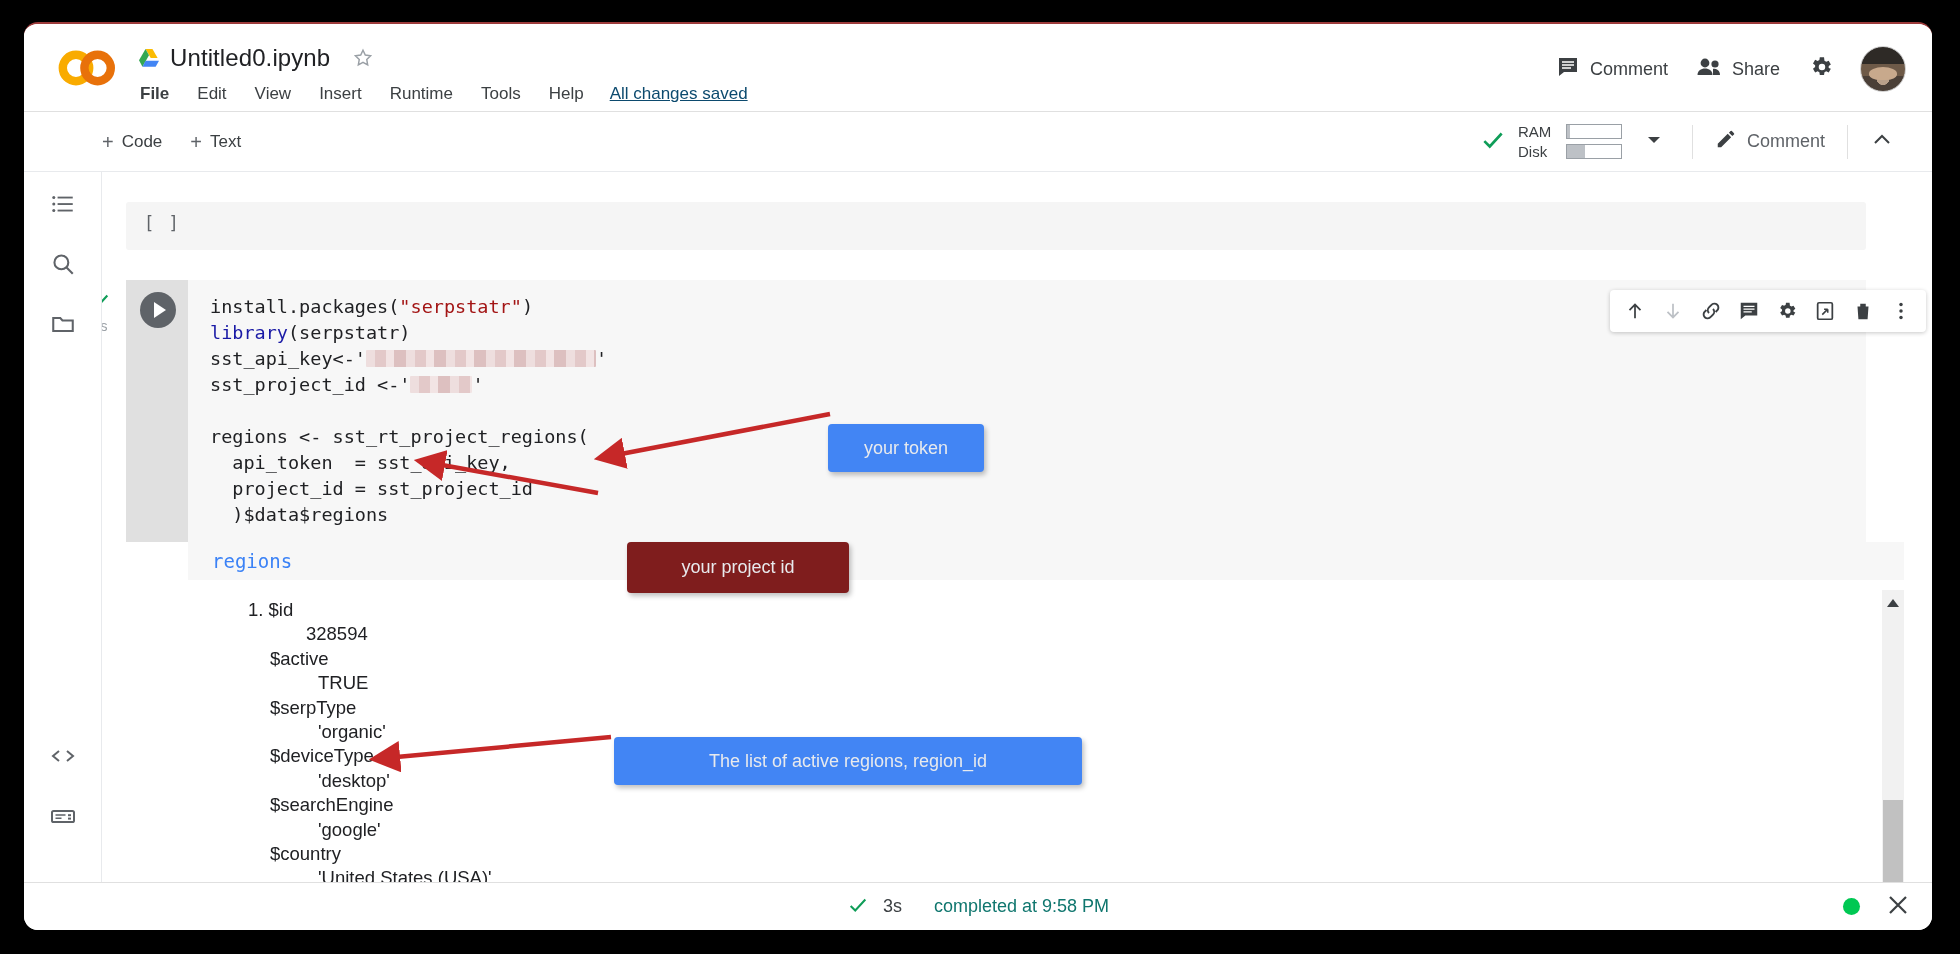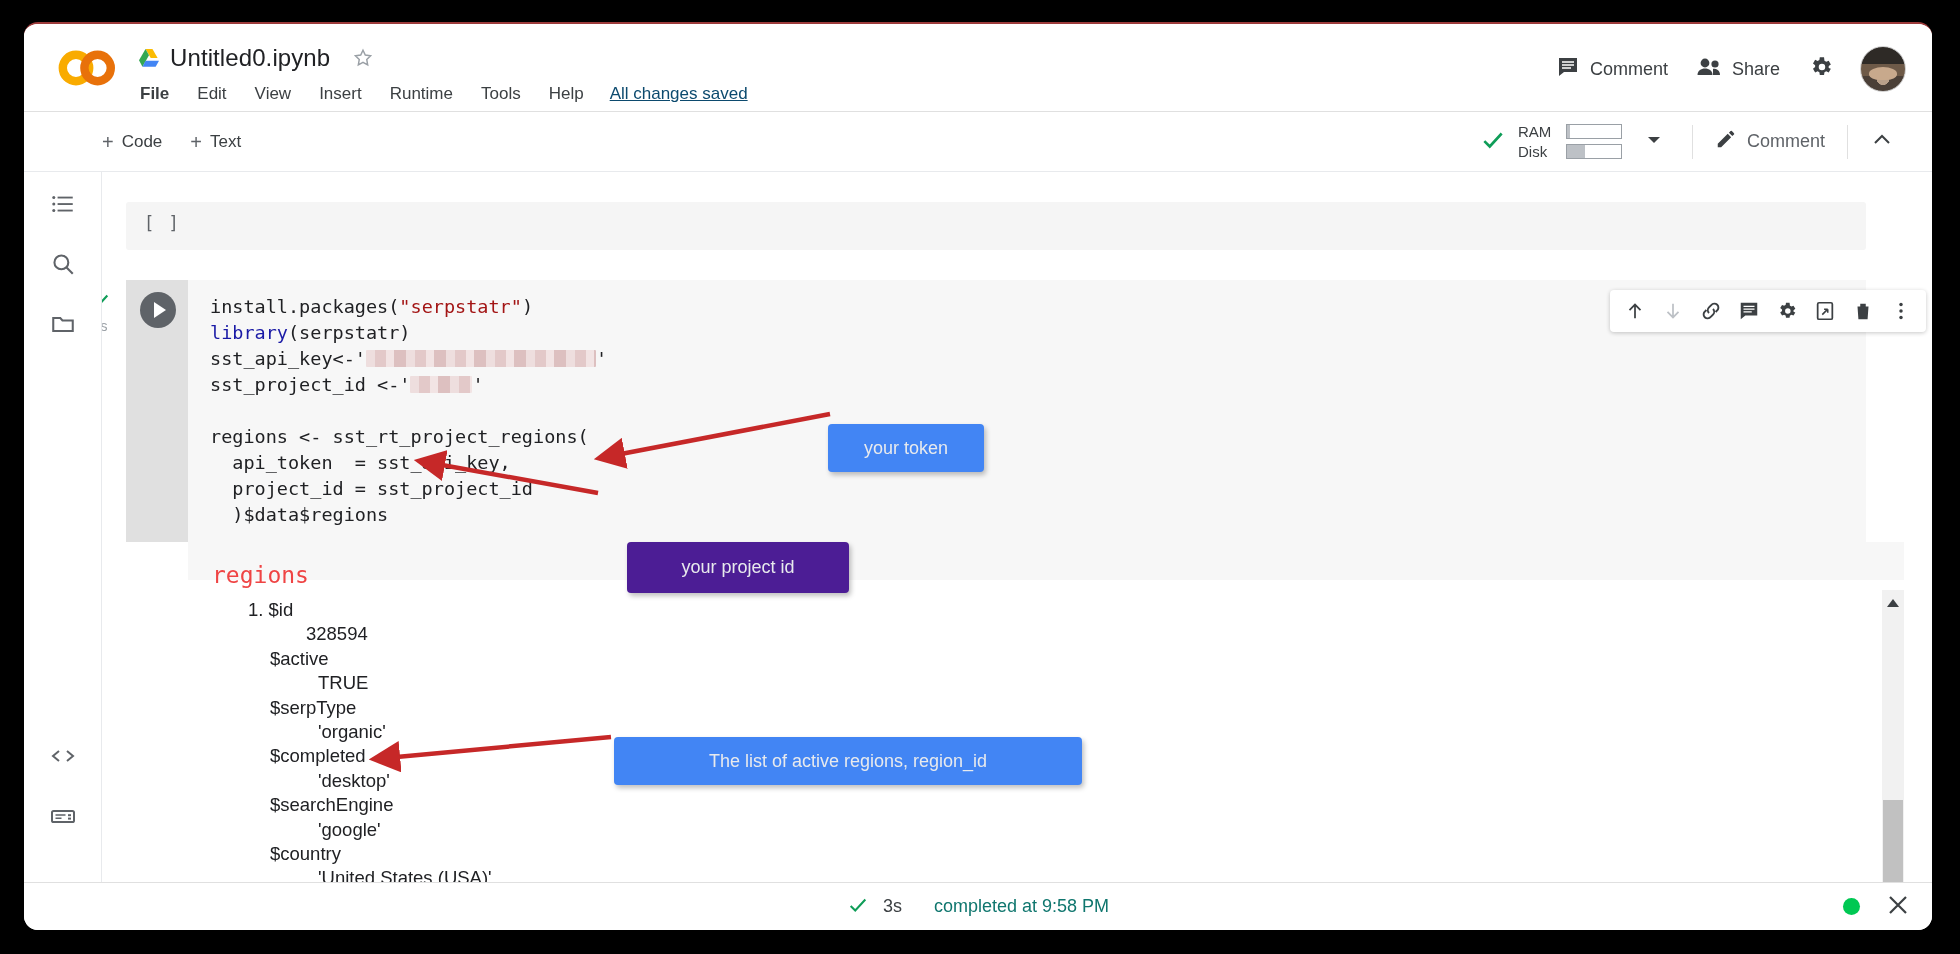--- a/index.html
+++ b/index.html
@@ -212,23 +212,23 @@
     position:absolute; left: 86px; top: 370px;
     right: 0; bottom: 0;
     background:#fff; overflow:hidden;
   }
   .out-line {
     font-family: "Liberation Sans", sans-serif;
     font-size: 18.5px; line-height: 24.4px; color: #202124;
     white-space: pre;
   }
   #regions-echo {
-    position:absolute; left: 24px; top: 20px;
+    position:absolute; left: 24px; top: 8px;
     font-family: "DejaVu Sans Mono", monospace;
-    font-size: 23px; color:#ef4444;
+    font-size: 19px; color:#3b82f6;
   }
   #regions-echo-bg {
     position:absolute; left: -62px; top: -14px; right: 0; height: 52px;
     background:#f7f7f7;
   }
   #out-list { position:absolute; left: 60px; top: 56px; }
 
   
   #out-scroll {
     position:absolute; right: 28px; top: 48px; bottom: 0; width: 22px;
@@ -531,21 +531,21 @@
 
         <div id="regions-echo-bg"></div>
         <div id="regions-echo">regions</div>
         <div id="out-list">
             <div class="out-line" style="padding-left: 0px;">1. $id</div>
             <div class="out-line" style="padding-left: 58px;">328594</div>
             <div class="out-line" style="padding-left: 22px;">$active</div>
             <div class="out-line" style="padding-left: 70px;">TRUE</div>
             <div class="out-line" style="padding-left: 22px;">$serpType</div>
             <div class="out-line" style="padding-left: 70px;">'organic'</div>
-            <div class="out-line" style="padding-left: 22px;">$completed</div>
+            <div class="out-line" style="padding-left: 22px;">$deviceType</div>
             <div class="out-line" style="padding-left: 70px;">'desktop'</div>
             <div class="out-line" style="padding-left: 22px;">$searchEngine</div>
             <div class="out-line" style="padding-left: 70px;">'google'</div>
             <div class="out-line" style="padding-left: 22px;">$country</div>
             <div class="out-line" style="padding-left: 70px;">'United States (USA)'</div>
           </div>
 
         <div id="out-scroll">
           <span class="arrow-up">
             <svg width="14" height="10" viewBox="0 0 14 10">
@@ -580,21 +580,21 @@
               <marker id="ah3" markerWidth="7" markerHeight="7" refX="5.6" refY="3.5" orient="auto">
             <path d="M0 0 L7 3.5 L0 7 z" fill="#c62828"></path>
               </marker>
             </defs>
           <line x1="254" y1="10" x2="18" y2="32" stroke="#c62828" stroke-width="4.5" marker-end="url(#ah3)"></line>
         </svg>
 
         <div class="anno" style="left: 726px; top: 252px; width: 156px; height: 48px; background: rgb(66, 133, 244);">
           <span>your token</span>
         </div>
-        <div class="anno" style="left: 525px; top: 370px; width: 222px; height: 51px; background: #4c1d95;">
+        <div class="anno" style="left: 525px; top: 370px; width: 222px; height: 51px; background: #7f1d1d;">
           <span>your project id</span>
         </div>
         <div class="anno" style="left: 512px; top: 565px; width: 468px; height: 48px; background: rgb(66, 133, 244);">
           <span>The list of active regions, region_id</span>
         </div>
       </div>
 
       <div id="page-scroll-track"></div>
     </div>
   </div>

